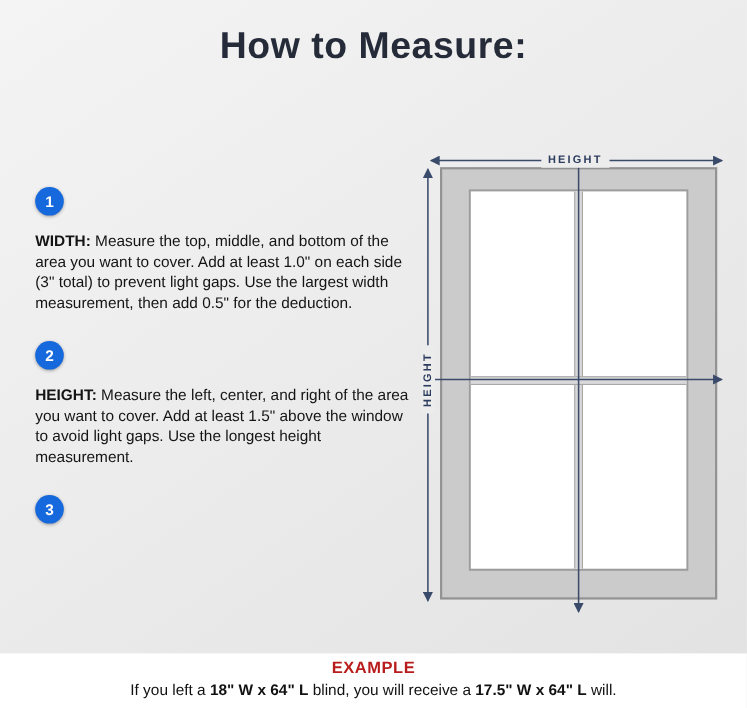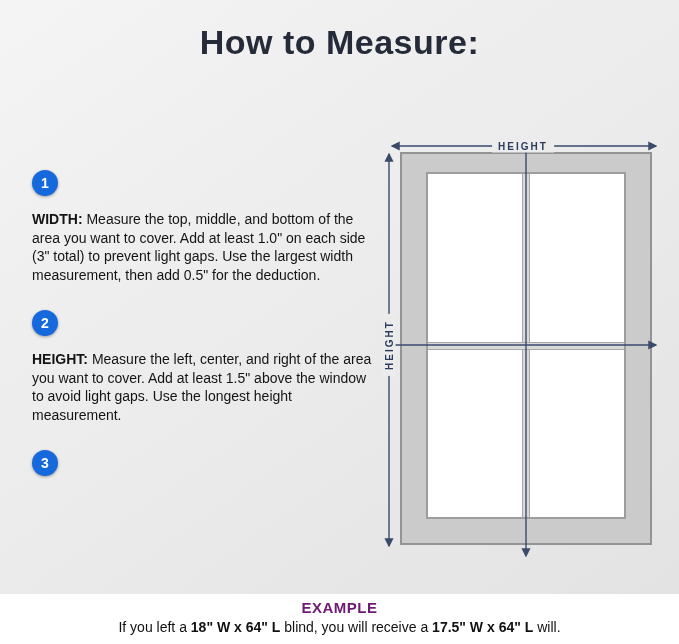--- a/index.html
+++ b/index.html
@@ -54,21 +54,21 @@
     font-size:10px;font-weight:700;letter-spacing:2px;color:#2c3c5e;
     background:#ececec;padding:1px 6px;white-space:nowrap;
   }
   .width-label{left:523px;top:146px;transform:translate(-50%,-50%);}
   .height-label{left:389px;top:345px;transform:translate(-50%,-50%) rotate(-90deg);}
   
   .footer{
     position:absolute;left:0;right:0;bottom:0;height:50px;
     background:#ffffff;text-align:center;
   }
-  .footer-heading{margin-top:5px;font-size:15px;font-weight:700;letter-spacing:.5px;color:#701a75;}
+  .footer-heading{margin-top:5px;font-size:15px;font-weight:700;letter-spacing:.5px;color:#b91c1c;}
   .footer-line{margin-top:3px;font-size:14px;color:#111;}
   .footer-line b{font-weight:700;}
 </style>
 </head>
 <body>
 
 <div class="page">
 
   <header class="title">
     <div class="title-line1">How to Measure:</div>

